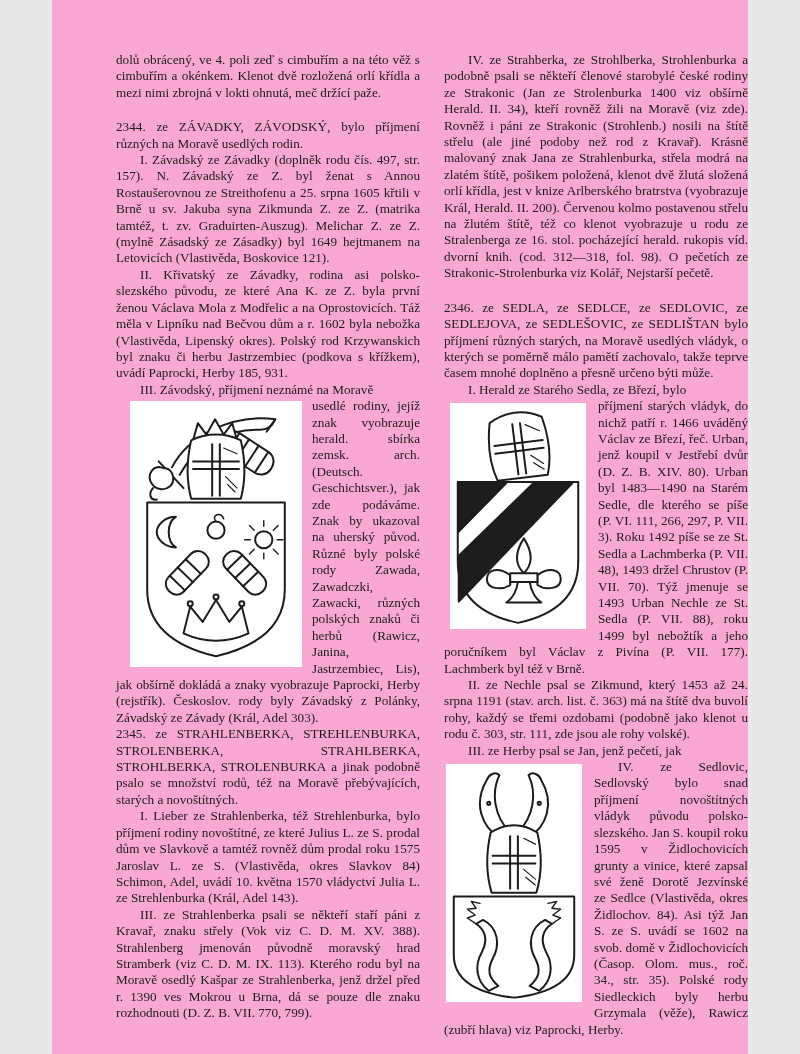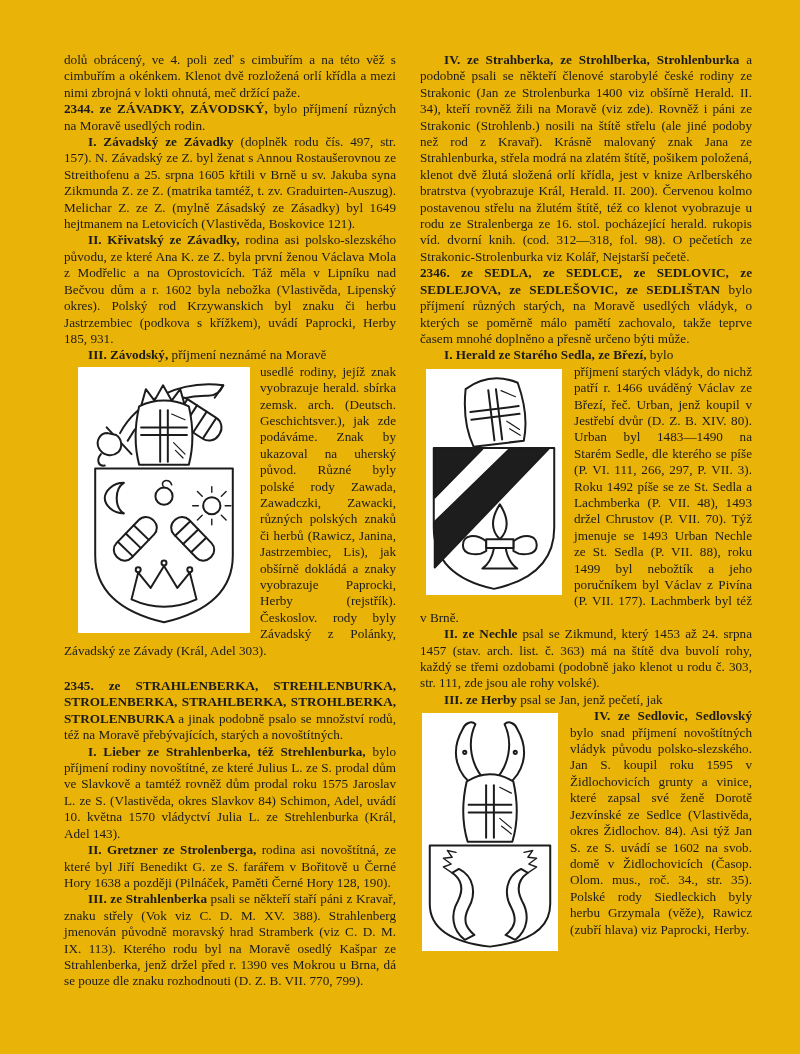--- a/index.html
+++ b/index.html
@@ -1,29 +1,29 @@
 <!DOCTYPE html>
 <html lang="cs"><head>
 <meta charset="utf-8">
 <style>
   html,body{margin:0;padding:0;background:#e8e8e8;}
   .page{
-    position:relative;width:800px;height:1054px;margin:0 auto;
-    background:#eab308;overflow:hidden;
+    position:relative;width:696px;height:1054px;margin:0 auto;
+    background:#f9a8d4;overflow:hidden;
     font-family:"Liberation Serif","DejaVu Serif",serif;
     color:#1b1b1b;
   }
   .content{display:flex;gap:24px;padding:52px 0 0 64px;}
   .col{width:332px;font-size:13.2px;line-height:16.4px;text-align:justify;}
   .col::after{content:"";display:block;clear:both;}
   p{margin:0;}
   .ind{text-indent:24px;}
-  .b{font-weight:bold;}
-  .entry-head{}
-  .mt-sm{margin-top:19px;}
+  .b{font-weight:normal;}
+  .entry-head{margin-top:18px;}
+  .mt-sm{margin-top:0;}
   .mt-lg{}
   .clear{clear:left;}
   .fig{float:left;background:#fff;}
   .fig1{width:172px;height:266px;margin:3px 10px 4px 14px;}
   .fig2{width:136px;height:226px;margin:5px 12px 4px 6px;}
   .fig3{width:136px;height:238px;margin:5px 12px 4px 2px;}
   .fig path,.fig rect,.fig circle,.fig line{vector-effect:non-scaling-stroke;}
 </style>
 </head>
 <body>
@@ -92,21 +92,20 @@
           <path d="M56,238 C78,248 102,248 124,238 L117,210 L104,226 L90,203 L76,226 L63,210 Z" fill="#fff"></path>
           <circle cx="63" cy="207" r="2.6" fill="#fff"></circle>
           <circle cx="90" cy="200" r="2.6" fill="#fff"></circle>
           <circle cx="117" cy="207" r="2.6" fill="#fff"></circle>
         </g>
       </svg>
       <p><span class="n">usedlé rodiny, jejíž znak vyobrazuje herald. sbírka zemsk. arch. (Deutsch. Geschichtsver.), jak zde podáváme. Znak by ukazoval na uherský původ. Různé byly polské rody Zawada, Zawadczki, Zawacki, různých polských znaků či herbů (Rawicz, Janina, Jastrzembiec, Lis), jak obšírně dokládá a znaky vyobrazuje Paprocki, Herby (rejstřík). Českoslov. rody byly Závadský z Polánky, Závadský ze Závady (Král, Adel 303).</span></p>
 
       <p class="entry-head clear mt-sm"><span class="b">2345. ze STRAHLENBERKA, STREHLENBURKA, STROLENBERKA, STRAHLBERKA, STROHLBERKA, STROLENBURKA </span><span class="n">a jinak podobně psalo se množství rodů, též na Moravě přebývajících, starých a novoštítných.</span></p>
       <p class="ind"><span class="b">I. Lieber ze Strahlenberka, též Strehlenburka, </span><span class="n">bylo příjmení rodiny novoštítné, ze které Julius L. ze S. prodal dům ve Slavkově a tamtéž rovněž dům prodal roku 1575 Jaroslav L. ze S. (Vlastivěda, okres Slavkov 84) Schimon, Adel, uvádí 10. května 1570 vládyctví Julia L. ze Strehlenburka (Král, Adel 143).</span></p>
-      <p class="ind"><span class="b">II. Gretzner ze Strolenberga, </span><span class="n">rodina asi novoštítná, ze které byl Jiří Benedikt G. ze S. farářem v Bořitově u Černé Hory 1638 a později (Pilnáček, Paměti Černé Hory 128, 190).</span></p>
       <p class="ind"><span class="b">III. ze Strahlenberka </span><span class="n">psali se někteří staří páni z Kravař, znaku střely (Vok viz C. D. M. XV. 388). Strahlenberg jmenován původně moravský hrad Stramberk (viz C. D. M. IX. 113). Kterého rodu byl na Moravě osedlý Kašpar ze Strahlenberka, jenž držel před r. 1390 ves Mokrou u Brna, dá se pouze dle znaku rozhodnouti (D. Z. B. VII. 770, 799).</span></p>
     </div>
 
     <div class="col">
       <p class="ind"><span class="b">IV. ze Strahberka, ze Strohlberka, Strohlenburka </span><span class="n">a podobně psali se někteří členové starobylé české rodiny ze Strakonic (Jan ze Strolenburka 1400 viz obšírně Herald. II. 34), kteří rovněž žili na Moravě (viz zde). Rovněž i páni ze Strakonic (Strohlenb.) nosili na štítě střelu (ale jiné podoby než rod z Kravař). Krásně malovaný znak Jana ze Strahlenburka, střela modrá na zlatém štítě, pošikem položená, klenot dvě žlutá složená orlí křídla, jest v knize Arlberského bratrstva (vyobrazuje Král, Herald. II. 200). Červenou kolmo postavenou střelu na žlutém štítě, též co klenot vyobrazuje u rodu ze Stralenberga ze 16. stol. pocházející herald. rukopis víd. dvorní knih. (cod. 312—318, fol. 98). O pečetích ze Strakonic-Strolenburka viz Kolář, Nejstarší pečetě.</span></p>
 
       <p class="entry-head mt-lg"><span class="b">2346. ze SEDLA, ze SEDLCE, ze SEDLOVIC, ze SEDLEJOVA, ze SEDLEŠOVIC, ze SEDLIŠTAN </span><span class="n">bylo příjmení různých starých, na Moravě usedlých vládyk, o kterých se poměrně málo pamětí zachovalo, takže teprve časem mnohé doplněno a přesně určeno býti může.</span></p>
 
       <p class="ind"><span class="b">I. Herald ze Starého Sedla, ze Březí, </span><span class="n">bylo</span></p>
       <svg class="fig fig2" viewBox="0 0 140 230" xmlns="http://www.w3.org/2000/svg">
@@ -129,21 +128,21 @@
 
           <path d="M76,138 C67,152 66,164 76,174 C86,164 85,152 76,138 Z" fill="#fff"></path>
           <path d="M62,176 C50,167 38,170 38,180 C38,190 53,192 62,186 Z" fill="#fff"></path>
           <path d="M90,176 C102,167 114,170 114,180 C114,190 99,192 90,186 Z" fill="#fff"></path>
           <rect x="62" y="174" width="28" height="9" fill="#fff"></rect>
           <path d="M70,183 C68,194 64,200 58,204 L94,204 C88,200 84,194 82,183 Z" fill="#fff"></path>
         </g>
       </svg>
       <p><span class="n">příjmení starých vládyk, do nichž patří r. 1466 uváděný Václav ze Březí, řeč. Urban, jenž koupil v Jestřebí dvůr (D. Z. B. XIV. 80). Urban byl 1483—1490 na Starém Sedle, dle kterého se píše (P. VI. 111, 266, 297, P. VII. 3). Roku 1492 píše se ze St. Sedla a Lachmberka (P. VII. 48), 1493 držel Chrustov (P. VII. 70). Týž jmenuje se 1493 Urban Nechle ze St. Sedla (P. VII. 88), roku 1499 byl nebožtík a jeho poručníkem byl Václav z Pivína (P. VII. 177). Lachmberk byl též v Brně.</span></p>
 
-      <p class="ind"><span class="b">II. ze Nechle </span><span class="n">psal se Zikmund, který 1453 až 24. srpna 1457 (stav. arch. list. č. 363) má na štítě dva buvolí rohy, každý se třemi ozdobami (podobně jako klenot u rodu č. 303, str. 111, zde jsou ale rohy volské).</span></p>
+      <p class="ind"><span class="b">II. ze Nechle </span><span class="n">psal se Zikmund, který 1453 až 24. srpna 1191 (stav. arch. list. č. 363) má na štítě dva buvolí rohy, každý se třemi ozdobami (podobně jako klenot u rodu č. 303, str. 111, zde jsou ale rohy volské).</span></p>
 
       <p class="ind"><span class="b">III. ze Herby </span><span class="n">psal se Jan, jenž pečetí, jak</span></p>
       <svg class="fig fig3" viewBox="0 0 140 240" xmlns="http://www.w3.org/2000/svg">
         <g stroke="#1c1c1c" stroke-width="2" fill="none" stroke-linecap="round" stroke-linejoin="round">
 
           <path d="M56,74 C36,62 28,38 42,14 C44,8 51,5 55,9 C46,28 50,52 66,68 Z" fill="#fff"></path>
           <path d="M84,74 C104,62 112,38 98,14 C96,8 89,5 85,9 C94,28 90,52 74,68 Z" fill="#fff"></path>
           <circle cx="44" cy="38" r="1.6"></circle>
           <circle cx="96" cy="38" r="1.6"></circle>
 

